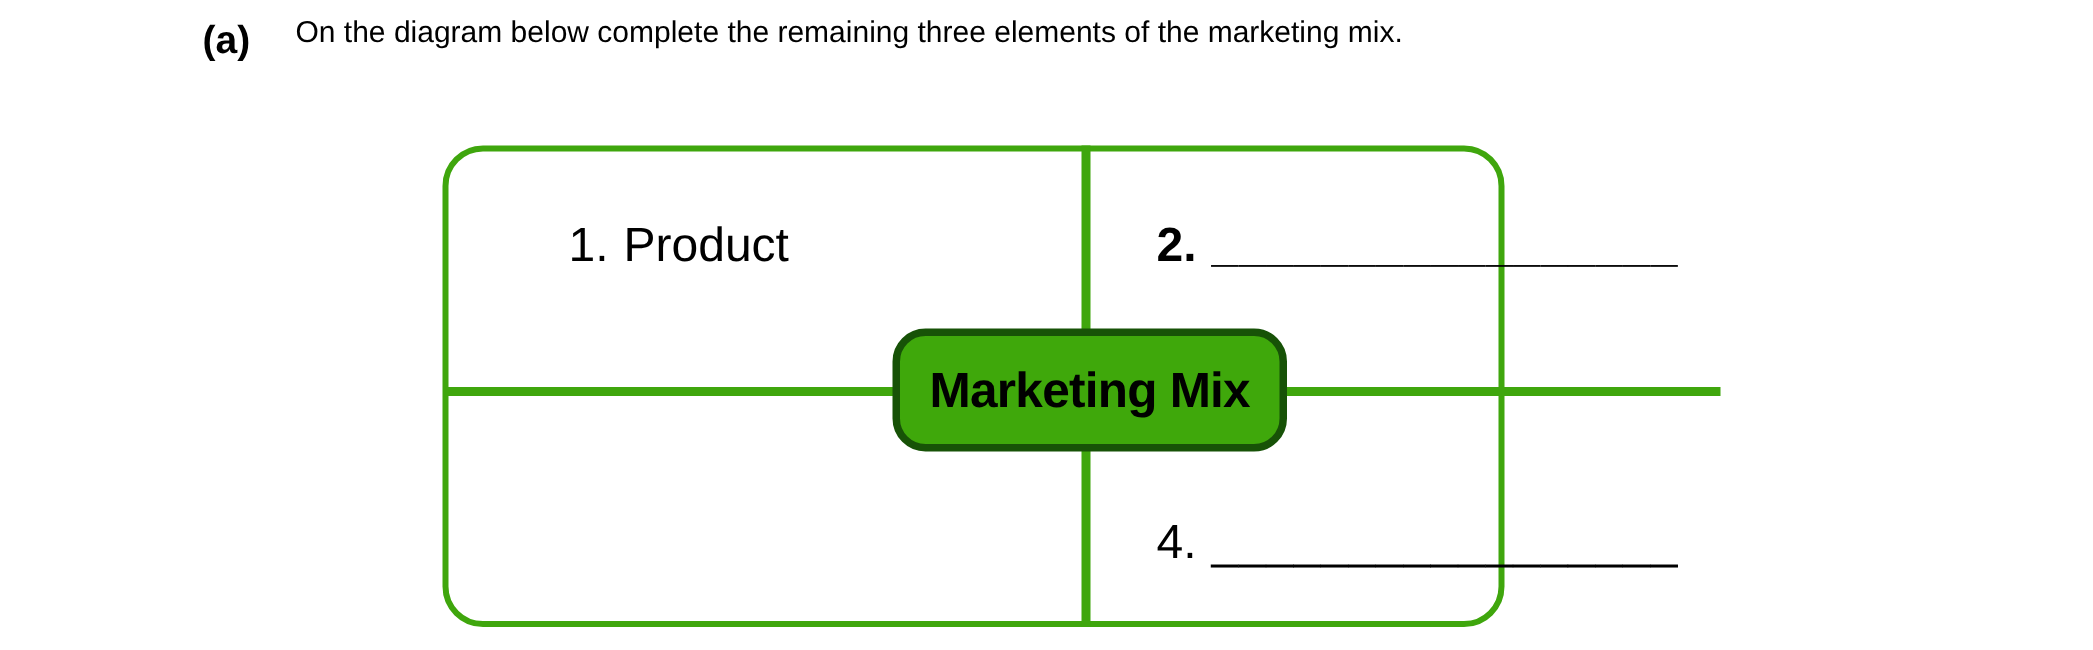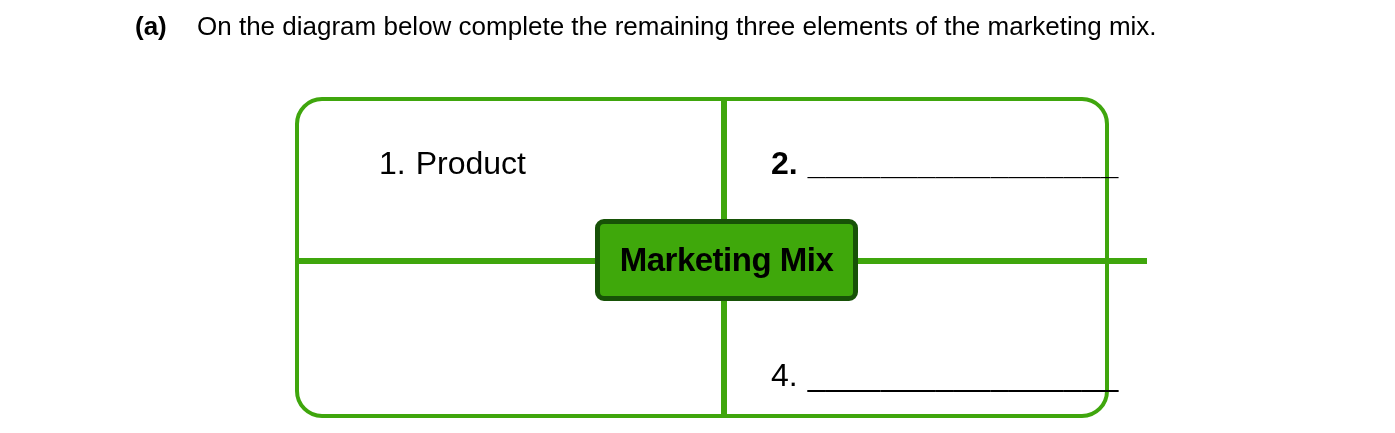--- a/index.html
+++ b/index.html
@@ -20,27 +20,27 @@
     overflow: hidden;
   }
   
   .heading { position: absolute; top: 11px; left: 0; width: 100%; height: 36px; }
   .qlabel {
     position: absolute; left: 135px; top: 0;
     font-size: 26px; font-weight: bold; white-space: nowrap;
   }
   .qtext {
     position: absolute; left: 197px; top: 0;
-    font-size: 26px; white-space: nowrap;
+    font-size: 20px; white-space: nowrap;
   }
   
   .diagram {
     position: absolute;
     left: 295px; top: 97px;
-    width: 814px; height: 321px;
+    width: 708px; height: 321px;
     border: 4px solid var(--line-green);
     border-radius: 27px;
     background: #ffffff;
   }
   .vline {
     position: absolute;
     left: 422px; top: -4px;
     width: 6px; height: 321px;
     background: var(--line-green);
     z-index: 1;
@@ -56,31 +56,31 @@
   .quad {
     position: absolute;
     font-size: 32px;
     white-space: nowrap;
     z-index: 2;
     color: var(--ink);
   }
   .q1 { left: 80px;  top: 44px; }
   .q2 { left: 472px; top: 44px; font-weight: bold; }
   .q3 { left: 52px;  top: 242px; }
-  .q4 { left: 472px; top: 256px; }
+  .q4 { left: 472px; top: 242px; }
   .qnum { margin-right: 10px; }
   .blank { letter-spacing: 0.5px; }
   
   .center-box {
     position: absolute;
     left: 296px; top: 118px;
     width: 263px; height: 82px;
     background: var(--box-fill);
     border: 5px solid var(--box-border);
-    border-radius: 9px;
+    border-radius: 22px;
     display: flex;
     align-items: center;
     justify-content: center;
     z-index: 3;
   }
   .center-box span {
     font-size: 33px;
     font-weight: bold;
     letter-spacing: -0.5px;
     color: var(--ink);

